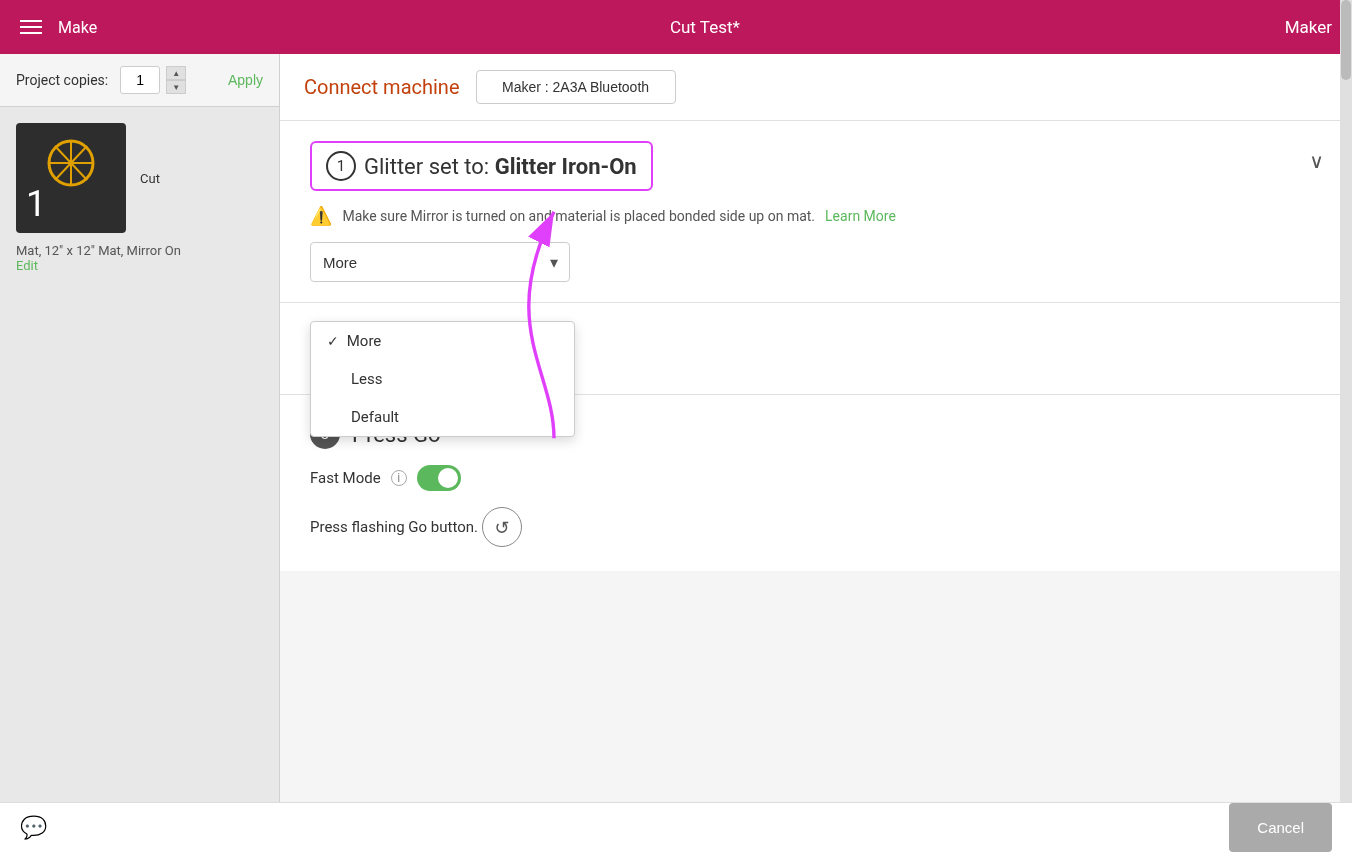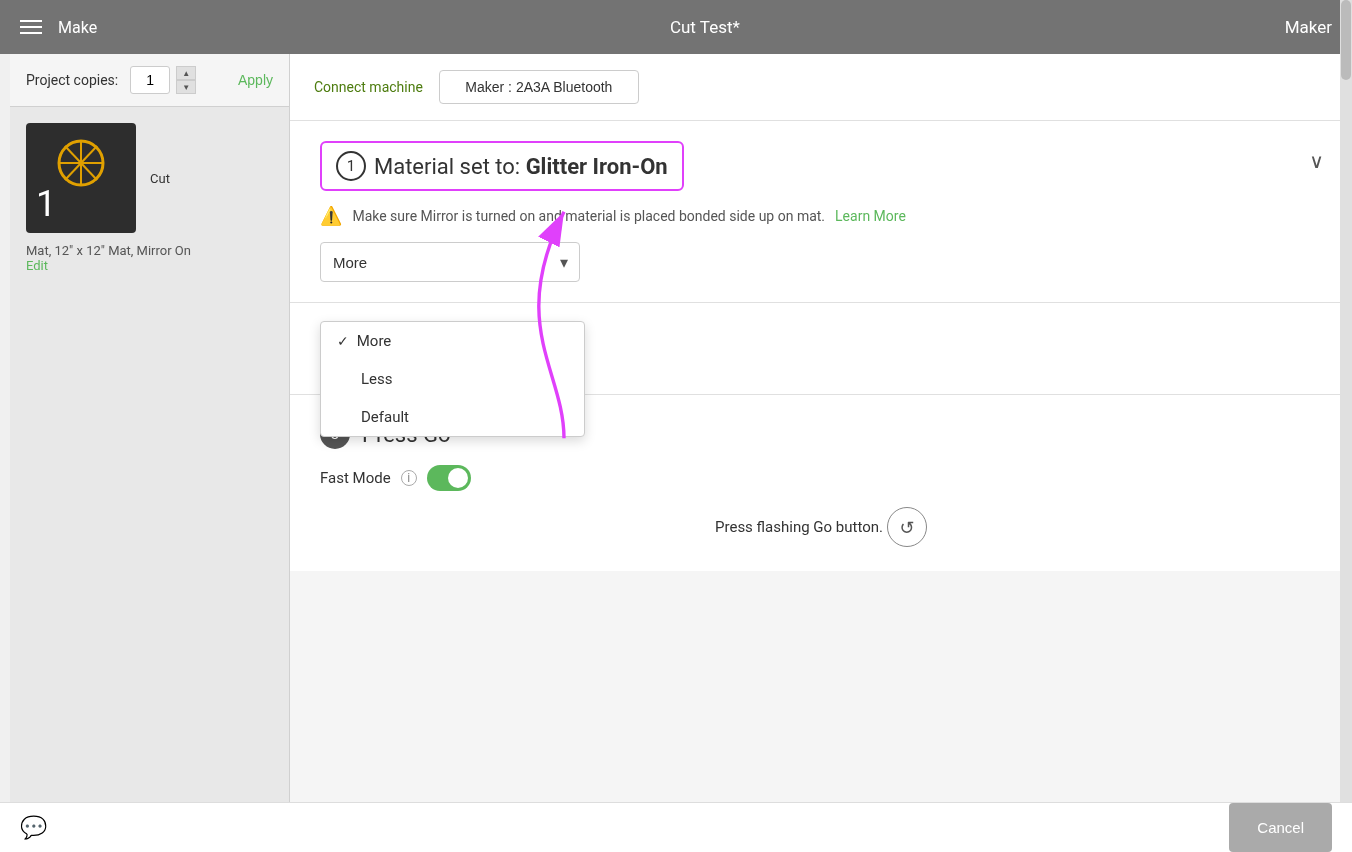--- a/index.html
+++ b/index.html
@@ -1,31 +1,31 @@
 <!DOCTYPE html>
 <html><head>
   <meta charset="utf-8">
   <style>
     * { box-sizing: border-box; margin: 0; padding: 0; }
     body { font-family: -apple-system, BlinkMacSystemFont, 'Segoe UI', Roboto, sans-serif; background: #f0f0f0; width: 1352px; height: 852px; overflow: hidden; }
 
     
     .topbar {
       display: flex; align-items: center; justify-content: space-between;
-      background: #737373; height: 54px; padding: 16px 20px;
+      background: #be185d; height: 54px; padding: 16px 20px;
       color: white;
     }
     .topbar-left { display: flex; align-items: center; gap: 16px; }
     .topbar-center { font-size: 17px; color: white; margin-left: 28px; }
     .topbar-right { font-size: 17px; color: white; }
     .hamburger-icon { display: flex; flex-direction: column; gap: 4px; cursor: pointer; }
     .hamburger-icon span { display: block; width: 22px; height: 2px; background: white; }
 
     
-    .main-layout { display: flex; height: calc(852px - 54px - 50px); padding-left: 10px; }
+    .main-layout { display: flex; height: calc(852px - 54px - 50px); }
 
     
     .sidebar {
       width: 280px; background: #e8e8e8; border-right: 1px solid #d0d0d0;
       display: flex; flex-direction: column;
     }
     .sidebar-top {
       background: #f5f5f5; border-bottom: 1px solid #d0d0d0;
       padding: 12px 16px; display: flex; align-items: center; gap: 12px;
     }
@@ -59,21 +59,21 @@
     
     .content {
       flex: 1; background: #f5f5f5; overflow-y: auto; position: relative;
     }
 
     
     .connect-bar {
       background: white; padding: 16px 24px; border-bottom: 1px solid #e0e0e0;
       display: flex; align-items: center; gap: 16px;
     }
-    .connect-label { color: #4d7c0f; font-size: 14px; }
+    .connect-label { color: #c2410c; font-size: 20px; }
     .machine-btn {
       border: 1px solid #ccc; background: white; border-radius: 4px;
       padding: 8px 20px; font-size: 14px; cursor: pointer; color: #333;
       min-width: 200px;
     }
 
     
     .section { padding: 20px 30px; border-bottom: 1px solid #e0e0e0; background: white; position: relative; }
     .section-header { display: flex; align-items: center; gap: 12px; margin-bottom: 14px; }
     .step-circle {
@@ -135,21 +135,21 @@
     .fast-mode-label { font-size: 15px; color: #333; }
     .info-icon { font-size: 12px; color: #888; border: 1px solid #aaa; border-radius: 50%; width: 16px; height: 16px; display: inline-flex; align-items: center; justify-content: center; }
     .toggle-switch {
       width: 44px; height: 26px; border-radius: 13px; background: #5cb85c;
       position: relative; cursor: pointer;
     }
     .toggle-knob {
       position: absolute; right: 3px; top: 3px; width: 20px; height: 20px;
       border-radius: 50%; background: white;
     }
-    .press-go-row { display: flex; align-items: center; gap: 4px; justify-content: center; }
+    .press-go-row { display: flex; align-items: center; gap: 4px; }
     .press-go-label { font-size: 15px; color: #333; }
     .go-btn-circle {
       width: 40px; height: 40px; border-radius: 50%; border: 1.5px solid #888;
       display: flex; align-items: center; justify-content: center;
       font-size: 18px; color: #555; cursor: pointer;
     }
 
     
     .bottom-bar {
       position: fixed; bottom: 0; left: 0; right: 0; height: 50px;
@@ -235,21 +235,21 @@
       <button class="machine-btn">Maker : 2A3A Bluetooth</button>
     </div>
 
     <div class="section" style="position:relative;">
       <div class="section-header">
         <div class="material-box">
           <div class="step-circle">
             <span>1</span>
           </div>
           <span class="section-title">
-            <span>Material set to:</span>
+            <span>Glitter set to:</span>
             <strong>Glitter Iron-On</strong>
           </span>
         </div>
         <div class="collapse-btn">∨</div>
       </div>
 
       <div class="warning-row">
         <span class="warning-icon">⚠️</span>
         <span class="warning-text">Make sure Mirror is turned on and material is placed bonded side up on mat.</span>
         <span class="learn-more">Learn More</span>

